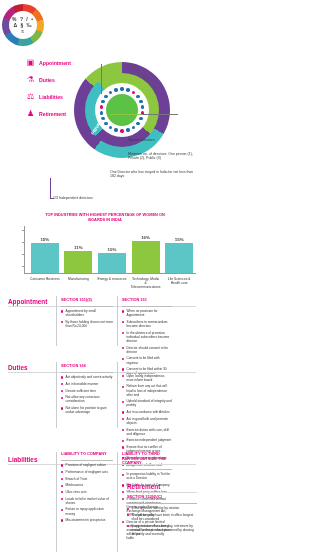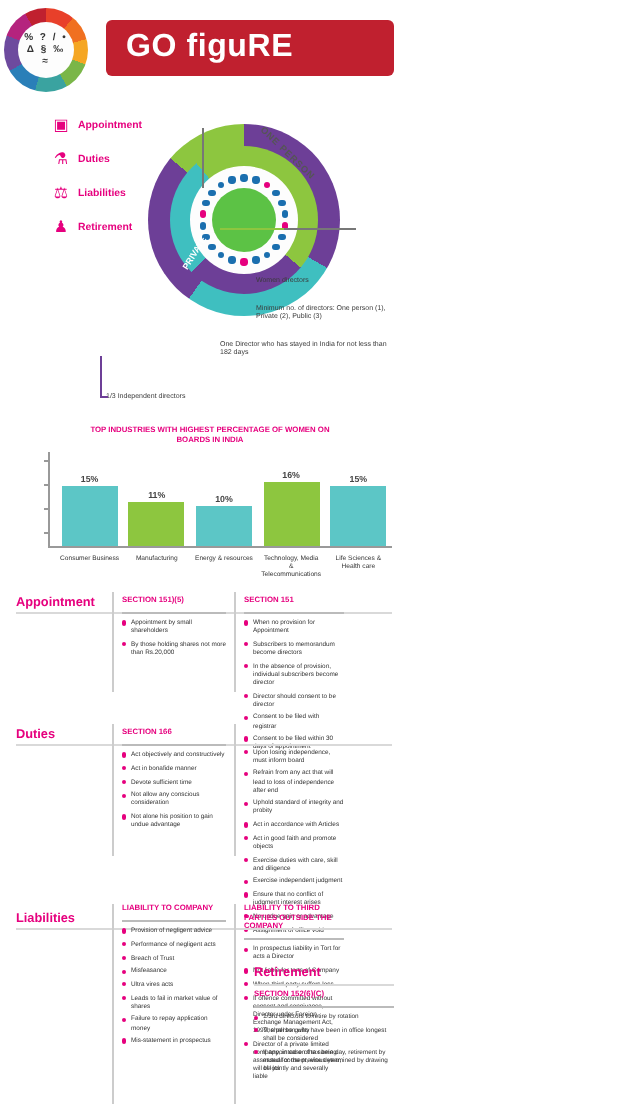--- a/index.html
+++ b/index.html
@@ -146,23 +146,20 @@
     width:2.2px; height:2.2px; background:#e6007e; border-radius:50%;
   }
   .retire-box { position:absolute; left:127px; }
 </style>
 </head>
 <body>
 
 <div class="header">
   <div class="logo-wheel">
     <div class="logo-glyphs">% ? / • Δ § ‰ ≈</div>
-  </div>
-  <div class="title-bar">
-    <span class="ttl">GO figuRE</span>
   </div>
 </div>
 
 <div class="legend">
   <div class="legend-item">
     <span class="legend-ico">▣</span>
     <span class="legend-lbl">Appointment</span>
   </div>
   <div class="legend-item">
     <span class="legend-ico">⚗</span>

